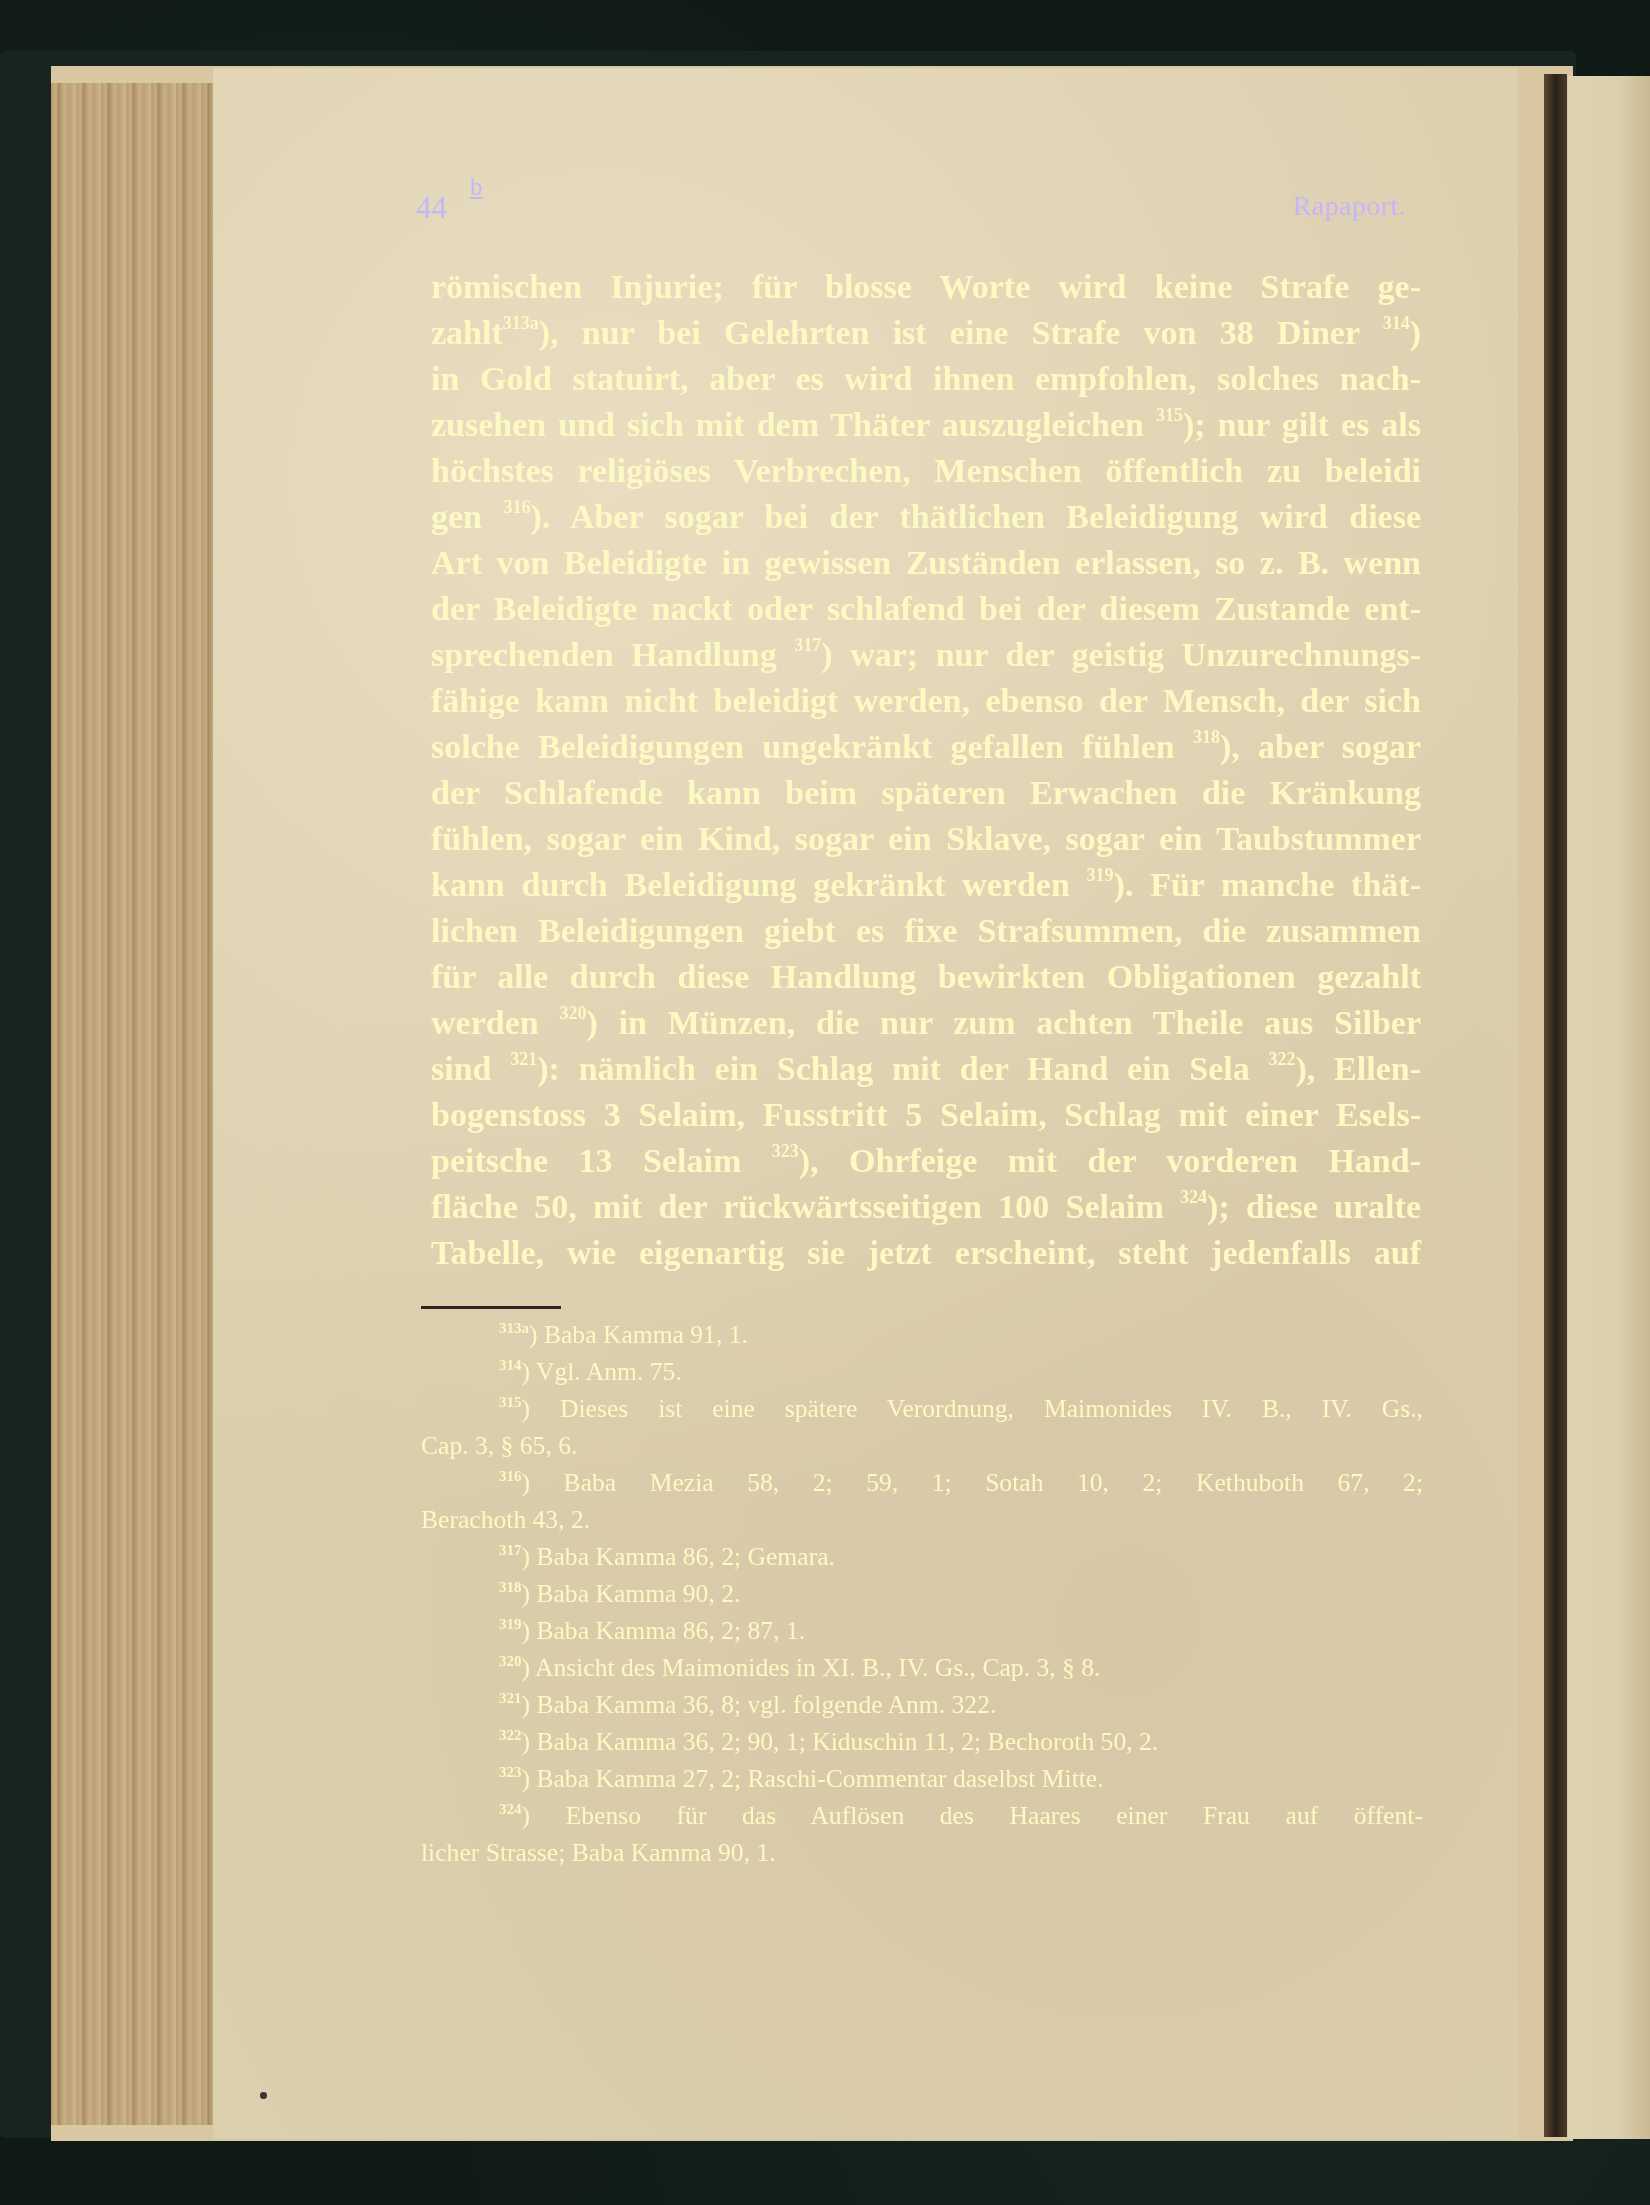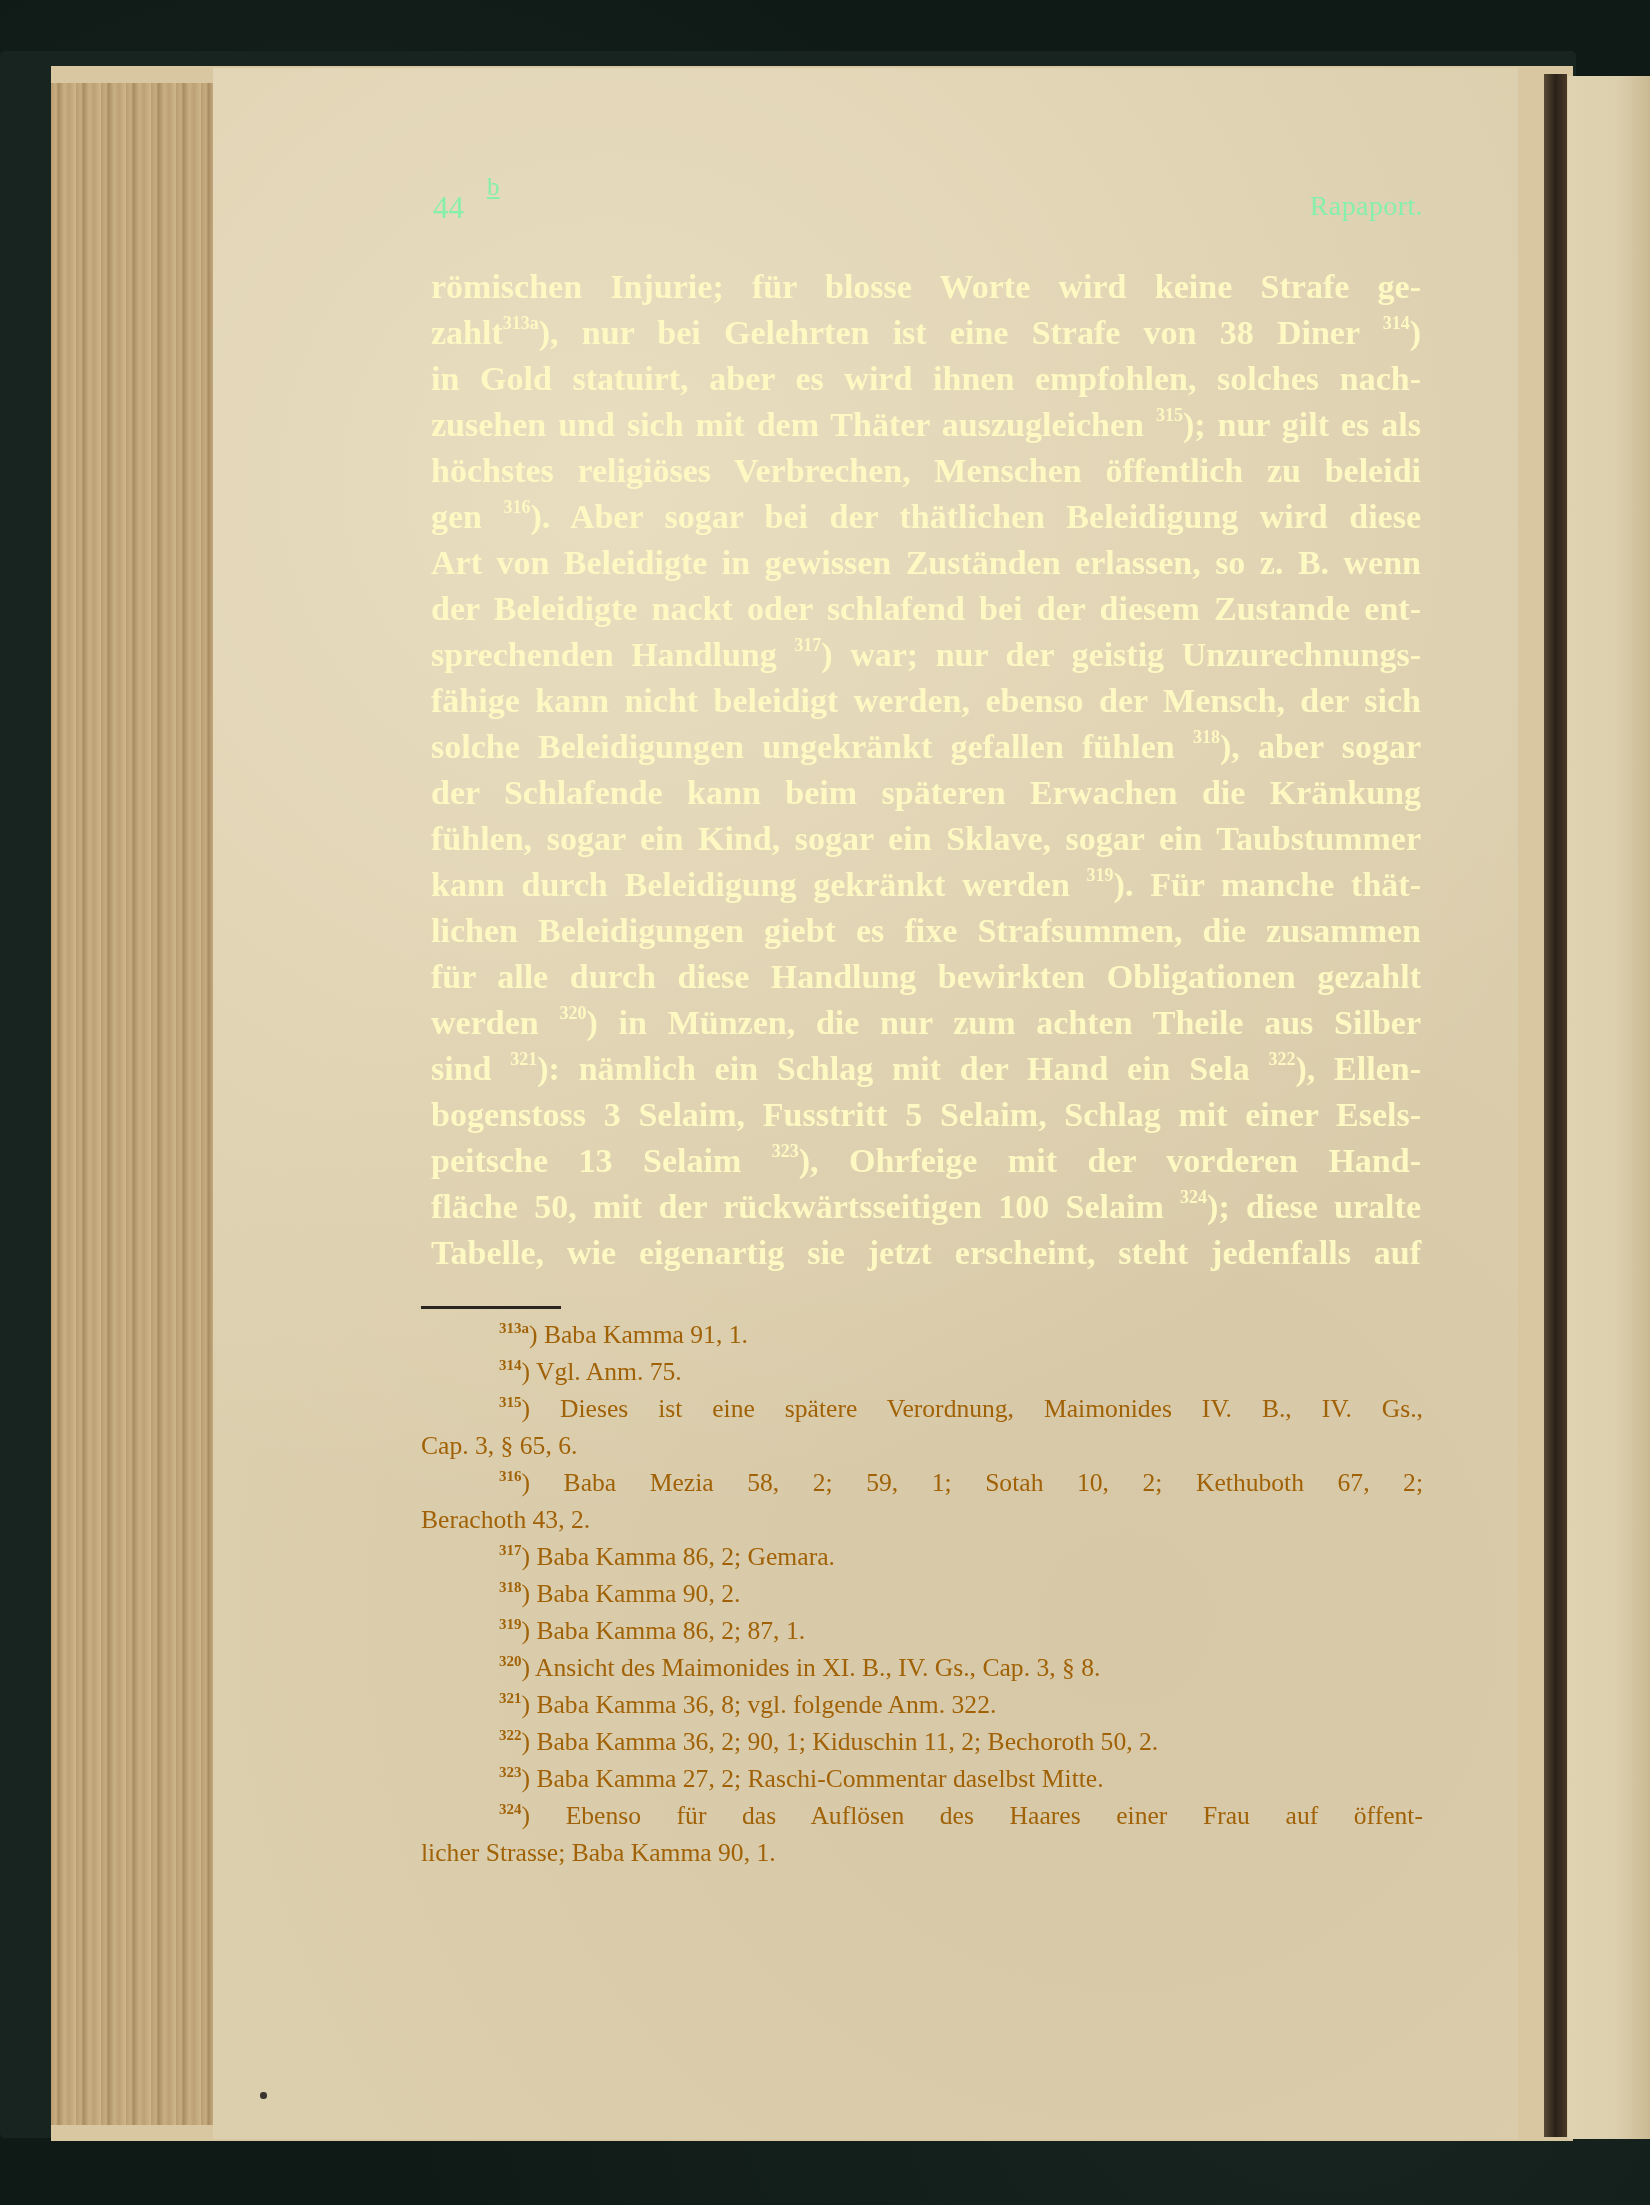--- a/index.html
+++ b/index.html
@@ -39,40 +39,40 @@
     position: absolute; left: 1544px; top: 74px; width: 23px; height: 2063px;
     background: linear-gradient(90deg, #5a4a35 0, #2a2118 50%, #4a3b2a 100%);
   }
   .next-page {
     position: absolute; left: 1568px; top: 76px; width: 83px; height: 2063px;
     background: linear-gradient(90deg, #e0d3b1 0, #dccfad 60%, #c9b992 100%);
   }
   .spot { position: absolute; left: 260px; top: 2092px; width: 6.6px; height: 6.6px; border-radius: 50%; background: #3a3530; }
 
   .running-head {
-    position: absolute; left: 433px; top: 185px; width: 990px; height: 50px;
-    color: #86efac;
+    position: absolute; left: 416px; top: 185px; width: 990px; height: 50px;
+    color: #c4b5fd;
   }
   .page-number { position: absolute; left: 0; top: 5px; font-size: 31px; }
   .page-sig { position: absolute; left: 54px; top: -11.6px; font-size: 25px; text-decoration: underline; }
   .running-title { position: absolute; left: 0; right: 0; top: 5px; text-align: right; font-size: 28px; letter-spacing: 0.4px; }
 
   .body-text {
     position: absolute; left: 431px; top: 264px; width: 990px;
     color: #fef9c3; font-size: 34px; line-height: 46px;
     font-weight: bold;
   }
   .line { display: block; white-space: nowrap; text-align: justify; text-align-last: justify; height: 46px; }
   sup.fn { font-size: 18px; vertical-align: 15px; line-height: 0; font-weight: bold; }
 
   .rule { position: absolute; left: 421px; top: 1306px; width: 140px; height: 2.5px; background: #2a2520; }
 
   .footnotes {
     position: absolute; left: 421px; top: 1316px; width: 1002px;
-    color: #a16207; font-size: 25.6px; line-height: 37px;
+    color: #fef9c3; font-size: 25.6px; line-height: 37px;
   }
   .fn-line { display: block; white-space: nowrap; height: 37px; }
   .fn-line.indent { padding-left: 78px; }
   .fn-line.just { text-align: justify; text-align-last: justify; }
   .fn-mark { font-size: 15px; vertical-align: 10px; line-height: 0; font-weight: bold; }
 </style>
 </head>
 <body>
 
 <div class="cover"></div>

